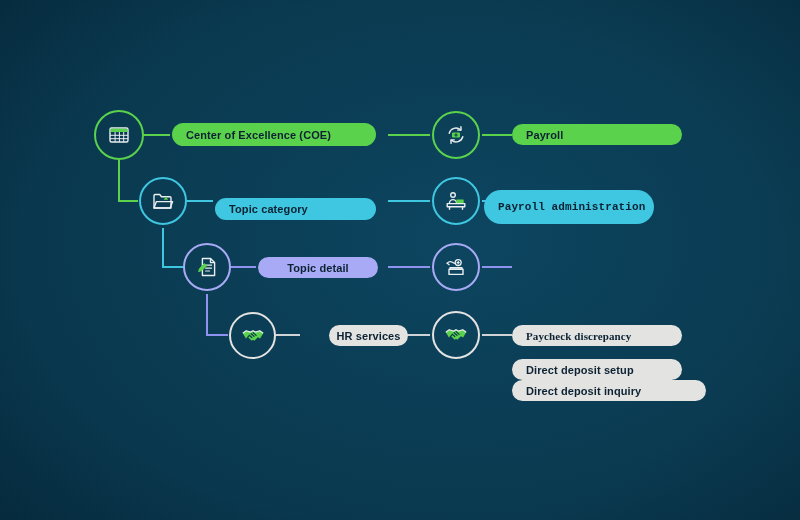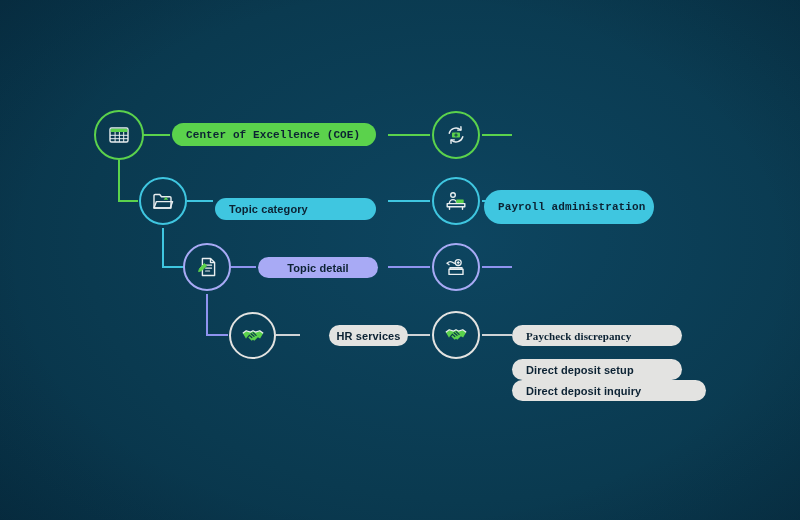--- a/index.html
+++ b/index.html
@@ -90,37 +90,40 @@
         <rect x="3.7" y="5.7" width="16.6" height="3.3" fill="#5bd24c"></rect>
         <line x1="3" y1="12.3" x2="21" y2="12.3" stroke="#e9eef0" stroke-width="1"></line>
         <line x1="3" y1="15.7" x2="21" y2="15.7" stroke="#e9eef0" stroke-width="1"></line>
         <line x1="8.1" y1="9" x2="8.1" y2="19" stroke="#e9eef0" stroke-width="1"></line>
         <line x1="12.4" y1="9" x2="12.4" y2="19" stroke="#e9eef0" stroke-width="1"></line>
         <line x1="16.7" y1="9" x2="16.7" y2="19" stroke="#e9eef0" stroke-width="1"></line>
       </svg>
     </span>
   </div>
 
-  <div class="pill" style="left:172px; top:123px; width:204px; height:23px; background:#5bd24c;font-family:Liberation Mono, monospace;">
+  <div class="pill" style="left:172px; top:123px; width:204px; height:23px; background:#5bd24c;">
     <span>Center of Excellence (COE)</span>
   </div>
 
   <div class="node-circle" style="left:432px; top:111px; width:48px; height:48px; border-color:#5bd24c;">
     <span>
       <svg class="icon-svg" width="24" height="24" viewBox="0 0 24 24">
         <path d="M5.2 10.2a7 7 0 0 1 11.3-3.5" fill="none" stroke="#e9eef0" stroke-width="1.4" stroke-linecap="round"></path>
         <path d="M18.8 13.8a7 7 0 0 1-11.3 3.5" fill="none" stroke="#e9eef0" stroke-width="1.4" stroke-linecap="round"></path>
         <path d="M16.9 3.6l0.2 3.4-3.4 0.1" fill="none" stroke="#e9eef0" stroke-width="1.4" stroke-linecap="round" stroke-linejoin="round"></path>
         <path d="M7.1 20.4l-0.2-3.4 3.4-0.1" fill="none" stroke="#e9eef0" stroke-width="1.4" stroke-linecap="round" stroke-linejoin="round"></path>
         <rect x="8" y="9.4" width="8" height="5.2" rx="0.8" fill="#5bd24c"></rect>
         <path d="M12 10.7v2.6M10.7 12h2.6" stroke="#0b3a4d" stroke-width="1.1" stroke-linecap="round"></path>
       </svg>
     </span>
   </div>
 
+  <div class="pill" style="left:512px; top:124px; width:170px; height:21px; background:#5bd24c;">
+    <span>Payroll</span>
+  </div>
 
   <div class="node-circle" style="left:139px; top:177px; width:48px; height:48px; border-color:#3fc6e0;">
     <span>
       <svg class="icon-svg" width="24" height="24" viewBox="0 0 24 24">
         <path d="M3 19V6.6c0-.6.5-1.1 1.1-1.1h4.6l1.8 2.2h8.4c.6 0 1.1.5 1.1 1.1V19z" fill="none" stroke="#e9eef0" stroke-width="1.4" stroke-linejoin="round"></path>
         <path d="M3 19l2.4-6.4h16.2L19.2 19z" fill="none" stroke="#e9eef0" stroke-width="1.4" stroke-linejoin="round"></path>
         <path d="M12.6 10.7l2.3-3 2.3 3z" fill="#5bd24c"></path>
       </svg>
     </span>
   </div>

